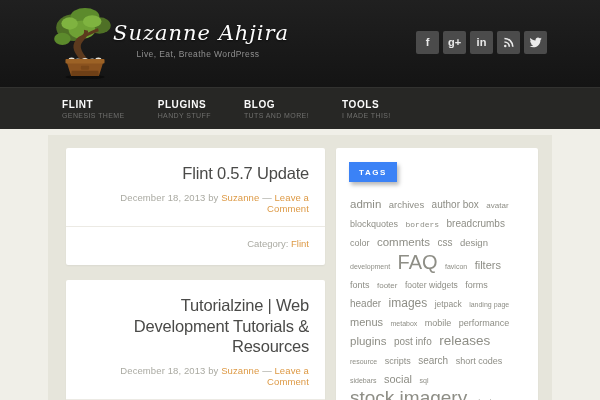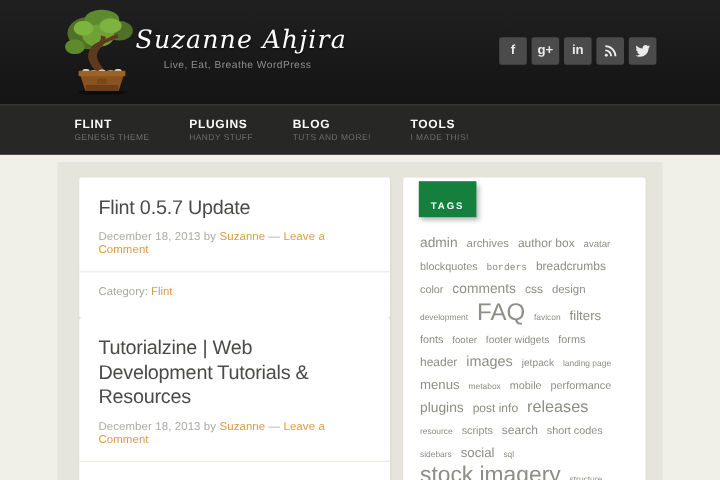--- a/index.html
+++ b/index.html
@@ -23,32 +23,32 @@
   .nav-item{display:flex;flex-direction:column;gap:2px;text-decoration:none;}
   .nav-label{font-size:10px;font-weight:bold;color:#fbfbfb;letter-spacing:.6px;}
   .nav-sub{font-size:7px;color:#6f6f6d;letter-spacing:.4px;}
 
   
   .content{padding:6px 48px 0;}
   .wrap{background:#e6e5db;padding:13px 14px 14px 18px;display:flex;gap:11px;box-sizing:border-box;min-height:259px;}
   .card{background:#fff;border-radius:2px;box-shadow:0 1px 2px rgba(0,0,0,.05);}
 
   .posts{width:259px;flex:none;}
-  .post{}
+  .post{margin-bottom:15px;text-align:right;}
   .post-head{padding:13px 16px 12px;}
   .post-title{margin:2px 0 0;font-size:16.5px;font-weight:400;color:#4a4a48;letter-spacing:-.2px;line-height:1.25;cursor:pointer;}
   .post-meta{margin:8px 0 0;font-size:9.5px;color:#aaaaa2;letter-spacing:.1px;}
   .lnk{color:#dd9944;text-decoration:none;}
   .post-foot{border-top:1px solid #eceae4;padding:10px 16px 11px;}
   .meta-line{margin:0 0 3px;font-size:9.5px;color:#aaaaa2;line-height:1.5;}
 
   .sidebar{width:202px;flex:none;}
   .side-card{padding:0 14px 17px;}
-  .badge{display:inline-block;margin:3px 0 0 -1px;background:#15803d;color:#fff;font-size:8px;
-    font-weight:bold;letter-spacing:1.6px;padding:16px 10px 5px;box-shadow:2px 3px 4px rgba(0,0,0,.28);}
+  .badge{display:inline-block;margin:14px 0 0 -1px;background:#3b82f6;color:#fff;font-size:8px;
+    font-weight:bold;letter-spacing:1.6px;padding:6px 10px 5px;box-shadow:2px 3px 4px rgba(0,0,0,.28);}
   .tagcloud{margin-top:12px;line-height:1.18;width:176px;}
   .tag{color:#8e8e86;text-decoration:none;margin-right:3px;white-space:nowrap;}
 </style>
 </head>
 <body>
 
 <div class="page">
 
   <header class="site-header">
     <a class="logo">

